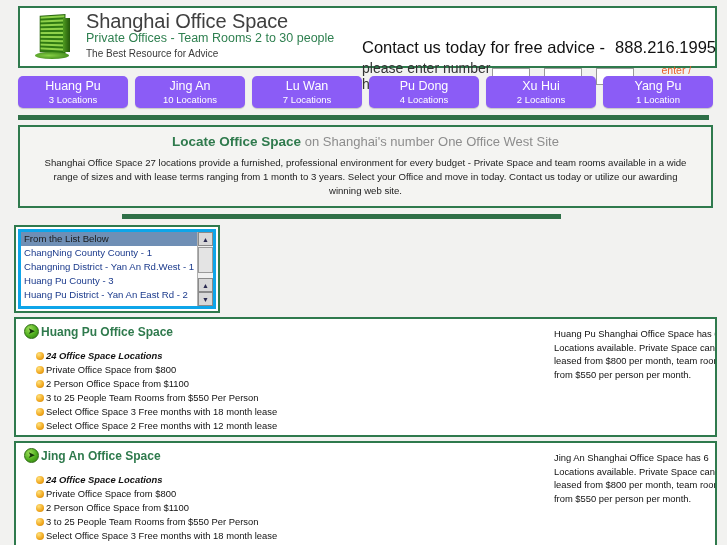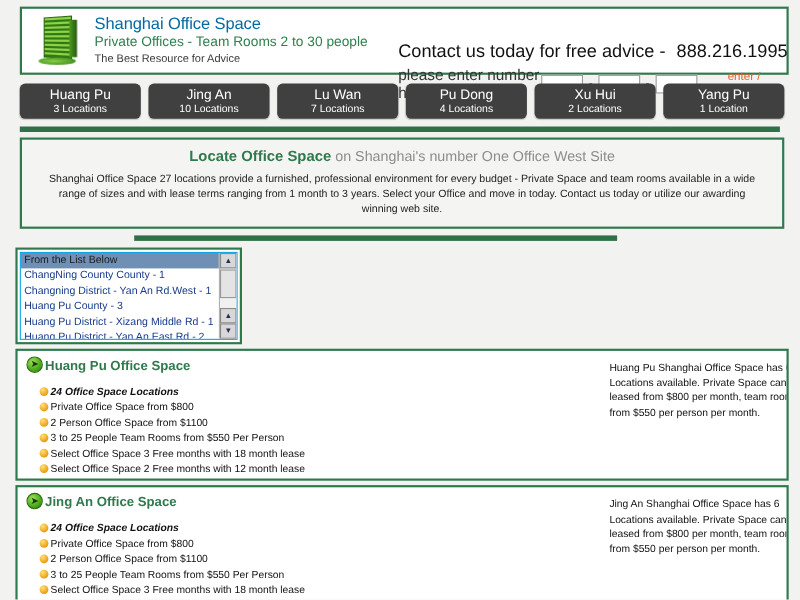--- a/index.html
+++ b/index.html
@@ -21,21 +21,21 @@
     display: flex;
     align-items: stretch;
     padding: 3px 4px;
   }
   .logo-wrap {
     width: 58px; display: flex; align-items: center; justify-content: center;
     flex: 0 0 58px;
   }
   .brand { flex: 0 0 272px; padding-left: 4px; padding-top: 1px; }
   .brand-title {
-    font-size: 15px; color: #0369a1; letter-spacing: -0.1px; line-height: 19px;
+    font-size: 20px; color: #404040; letter-spacing: -0.1px; line-height: 19px;
   }
   .brand-sub {
     font-size: 12.5px; color: #2f8050; line-height: 15px; margin-top: 0px;
   }
   .brand-tag {
     font-size: 10px; color: #3a3a3a; line-height: 14px; margin-top: 1px;
   }
   .hdr-divider { width: 1px; background: #cfcfcf; margin: 2px 6px 2px 0; }
   .contact { flex: 1 1 auto; padding-left: 2px; }
   .contact-line1 {
@@ -56,21 +56,21 @@
   .pdash { font-size: 11px; color: #444; padding: 0 5px; }
   .submit-link {
     font-size: 10.5px; color: #e8622c; margin-left: 28px; cursor: pointer;
   }
 
   
   .tabrow {
     display: flex; margin: 8px 14px 0 18px; gap: 0; justify-content: space-between;
   }
   .tab {
-    flex: 0 0 110px; height: 32px; background: #404040; border-radius: 5px;
+    flex: 0 0 110px; height: 32px; background: #8b5cf6; border-radius: 5px;
     color: #ffffff; text-align: center; padding-top: 3px; cursor: pointer;
     box-shadow: 0 1px 1px rgba(0,0,0,0.18);
   }
   .tab-name { font-size: 12.5px; line-height: 15px; }
   .tab-sub { font-size: 9.5px; line-height: 12px; }
 
   
   .greenbar { height: 5px; background: #2f7048; margin: 7px 18px 0 18px; }
   .greenbar.short { margin: 6px 166px 0 122px; height: 5px; }
 
@@ -86,21 +86,21 @@
     text-align: center; font-size: 9.6px; color: #222; line-height: 14px;
     margin-top: 5px;
   }
 
   
   .listbox-outer {
     margin: 6px 0 0 14px; width: 206px; border: 2px solid #2f7a4d;
     background: #fff; padding: 2px;
   }
   .listbox {
-    position: relative; height: 80px; border: 1px solid #0ea5e9; background: #fff;
+    position: relative; height: 80px; border: 3px solid #0ea5e9; background: #fff;
     overflow: hidden;
   }
   .lb-items { position: absolute; left: 0; top: 0; right: 16px; }
   .lb-item {
     font-size: 9.6px; color: #1b3a8c; padding: 1px 3px; line-height: 12px;
     white-space: nowrap; cursor: pointer;
   }
   .lb-item.sel { background: #6f8fb5; color: #1a1a1a; }
   .lb-scroll {
     position: absolute; right: 0; top: 0; width: 16px; height: 100%;
@@ -241,21 +241,20 @@
 
   <div class="greenbar short"></div>
 
   <div class="listbox-outer">
     <div class="listbox">
       <div class="lb-items">
         <div class="lb-item sel">From the List Below</div>
         <div class="lb-item">ChangNing County County - 1</div>
         <div class="lb-item">Changning District - Yan An Rd.West - 1</div>
         <div class="lb-item">Huang Pu County - 3</div>
-        <div class="lb-item">Huang Pu District - Xizang Middle Rd - 1</div>
         <div class="lb-item">Huang Pu District - Yan An East Rd - 2</div>
       </div>
       <div class="lb-scroll">
         <div class="sb-btn">
           <span class="gly">▲</span>
         </div>
         <div class="sb-thumb"></div>
         <div class="sb-btn sb-bottom2">
           <span class="gly">▲</span>
         </div>

